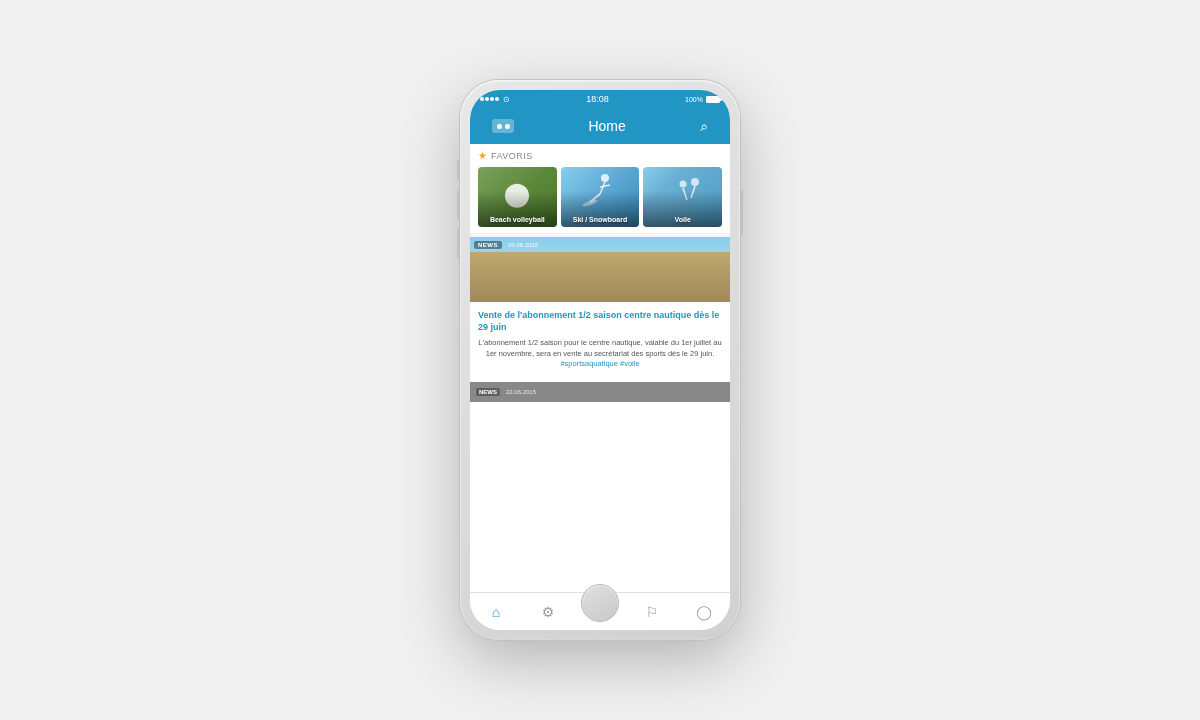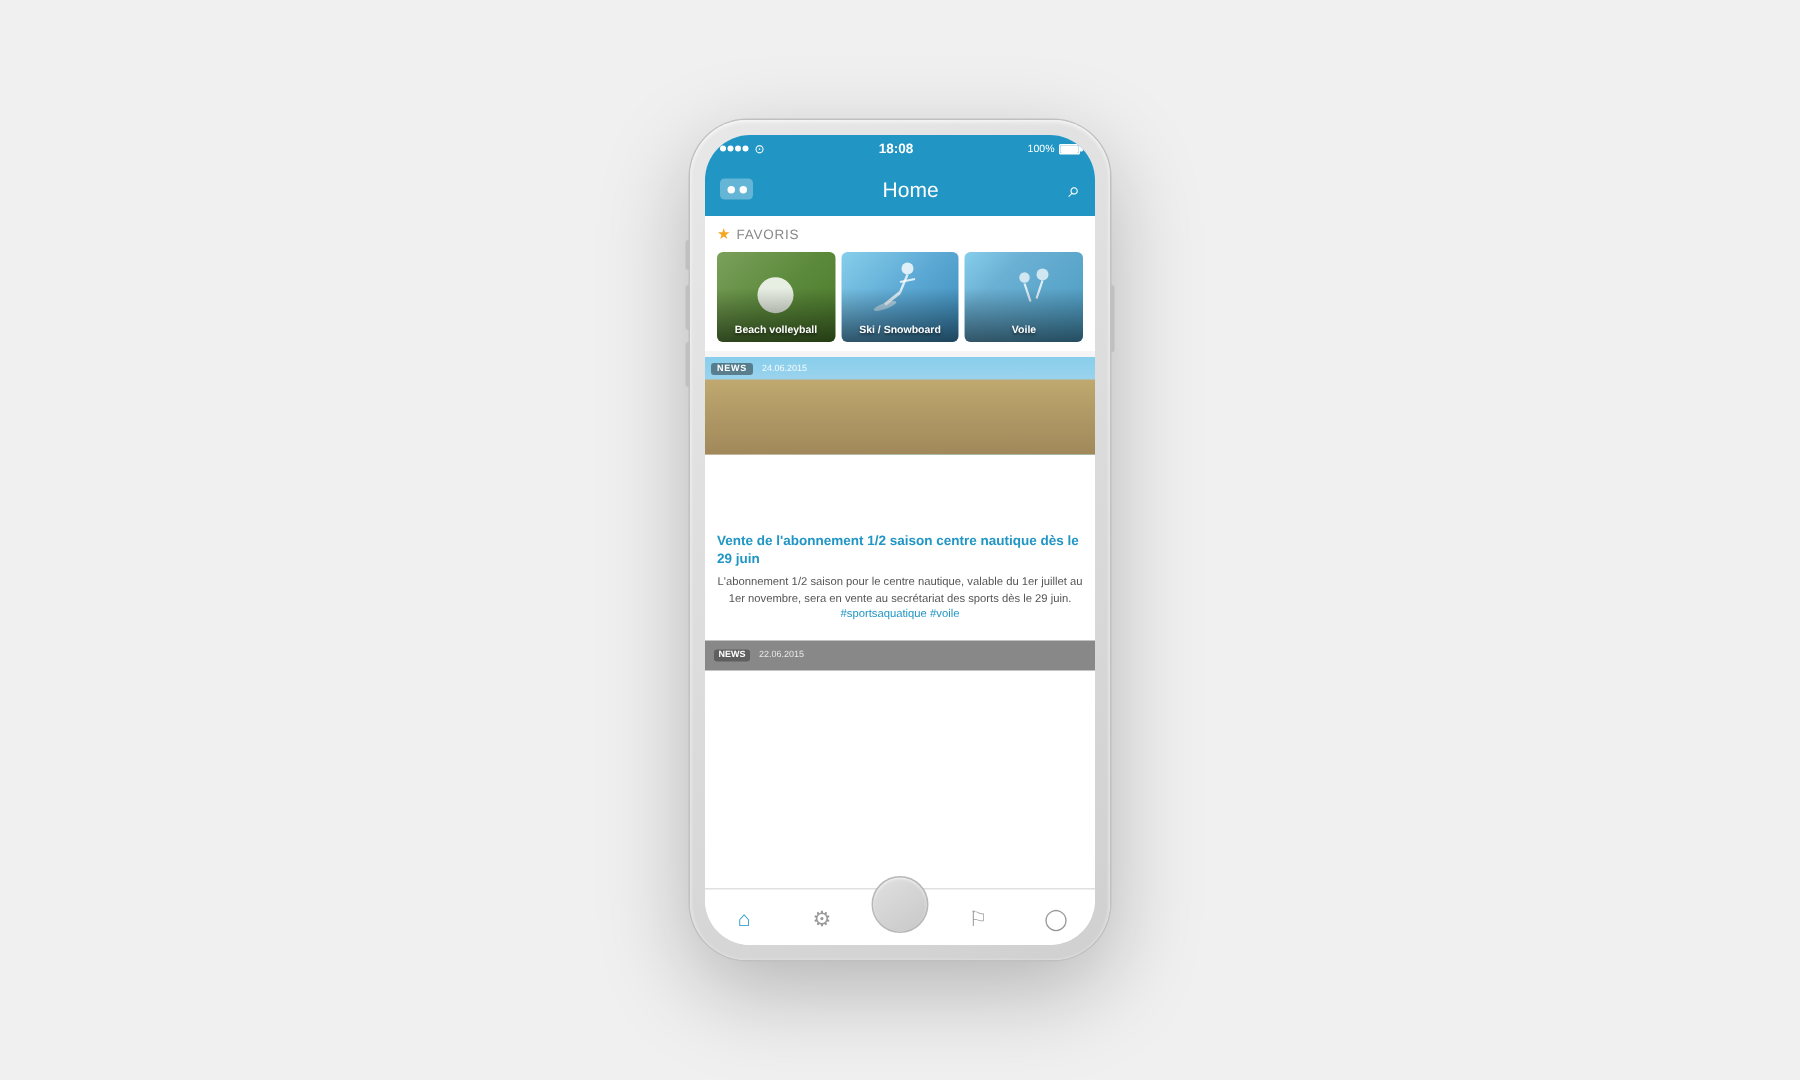--- a/index.html
+++ b/index.html
@@ -143,21 +143,21 @@
 
     .wifi-icon {
       color: white;
       font-size: 8px;
       margin-left: 2px;
     }
 
     .status-time {
       color: white;
       font-size: 9px;
-      font-weight: 700;
+      font-weight: 400;
     }
 
     .status-right {
       display: flex;
       align-items: center;
       gap: 3px;
     }
 
     .battery-text {
       color: white;
@@ -190,21 +190,21 @@
       background: white;
       border-radius: 1px;
     }
 
     
     .app-header {
       background: #2196c4;
       display: flex;
       justify-content: space-between;
       align-items: center;
-      padding: 6px 10px;
+      padding: 6px 22px;
       height: 36px;
       flex-shrink: 0;
     }
 
     .header-logo {
       width: 22px;
       height: 14px;
       background: rgba(255,255,255,0.3);
       border-radius: 3px;
       display: flex;
@@ -363,21 +363,20 @@
       letter-spacing: 0.5px;
     }
 
     .news-date {
       color: rgba(255,255,255,0.9);
       font-size: 6px;
     }
 
     .news-body {
       padding: 8px 8px;
-      margin-top: 44px;
     }
 
     .news-title {
       color: #2196c4;
       font-size: 9px;
       font-weight: 700;
       line-height: 1.3;
       margin-bottom: 5px;
     }
 

